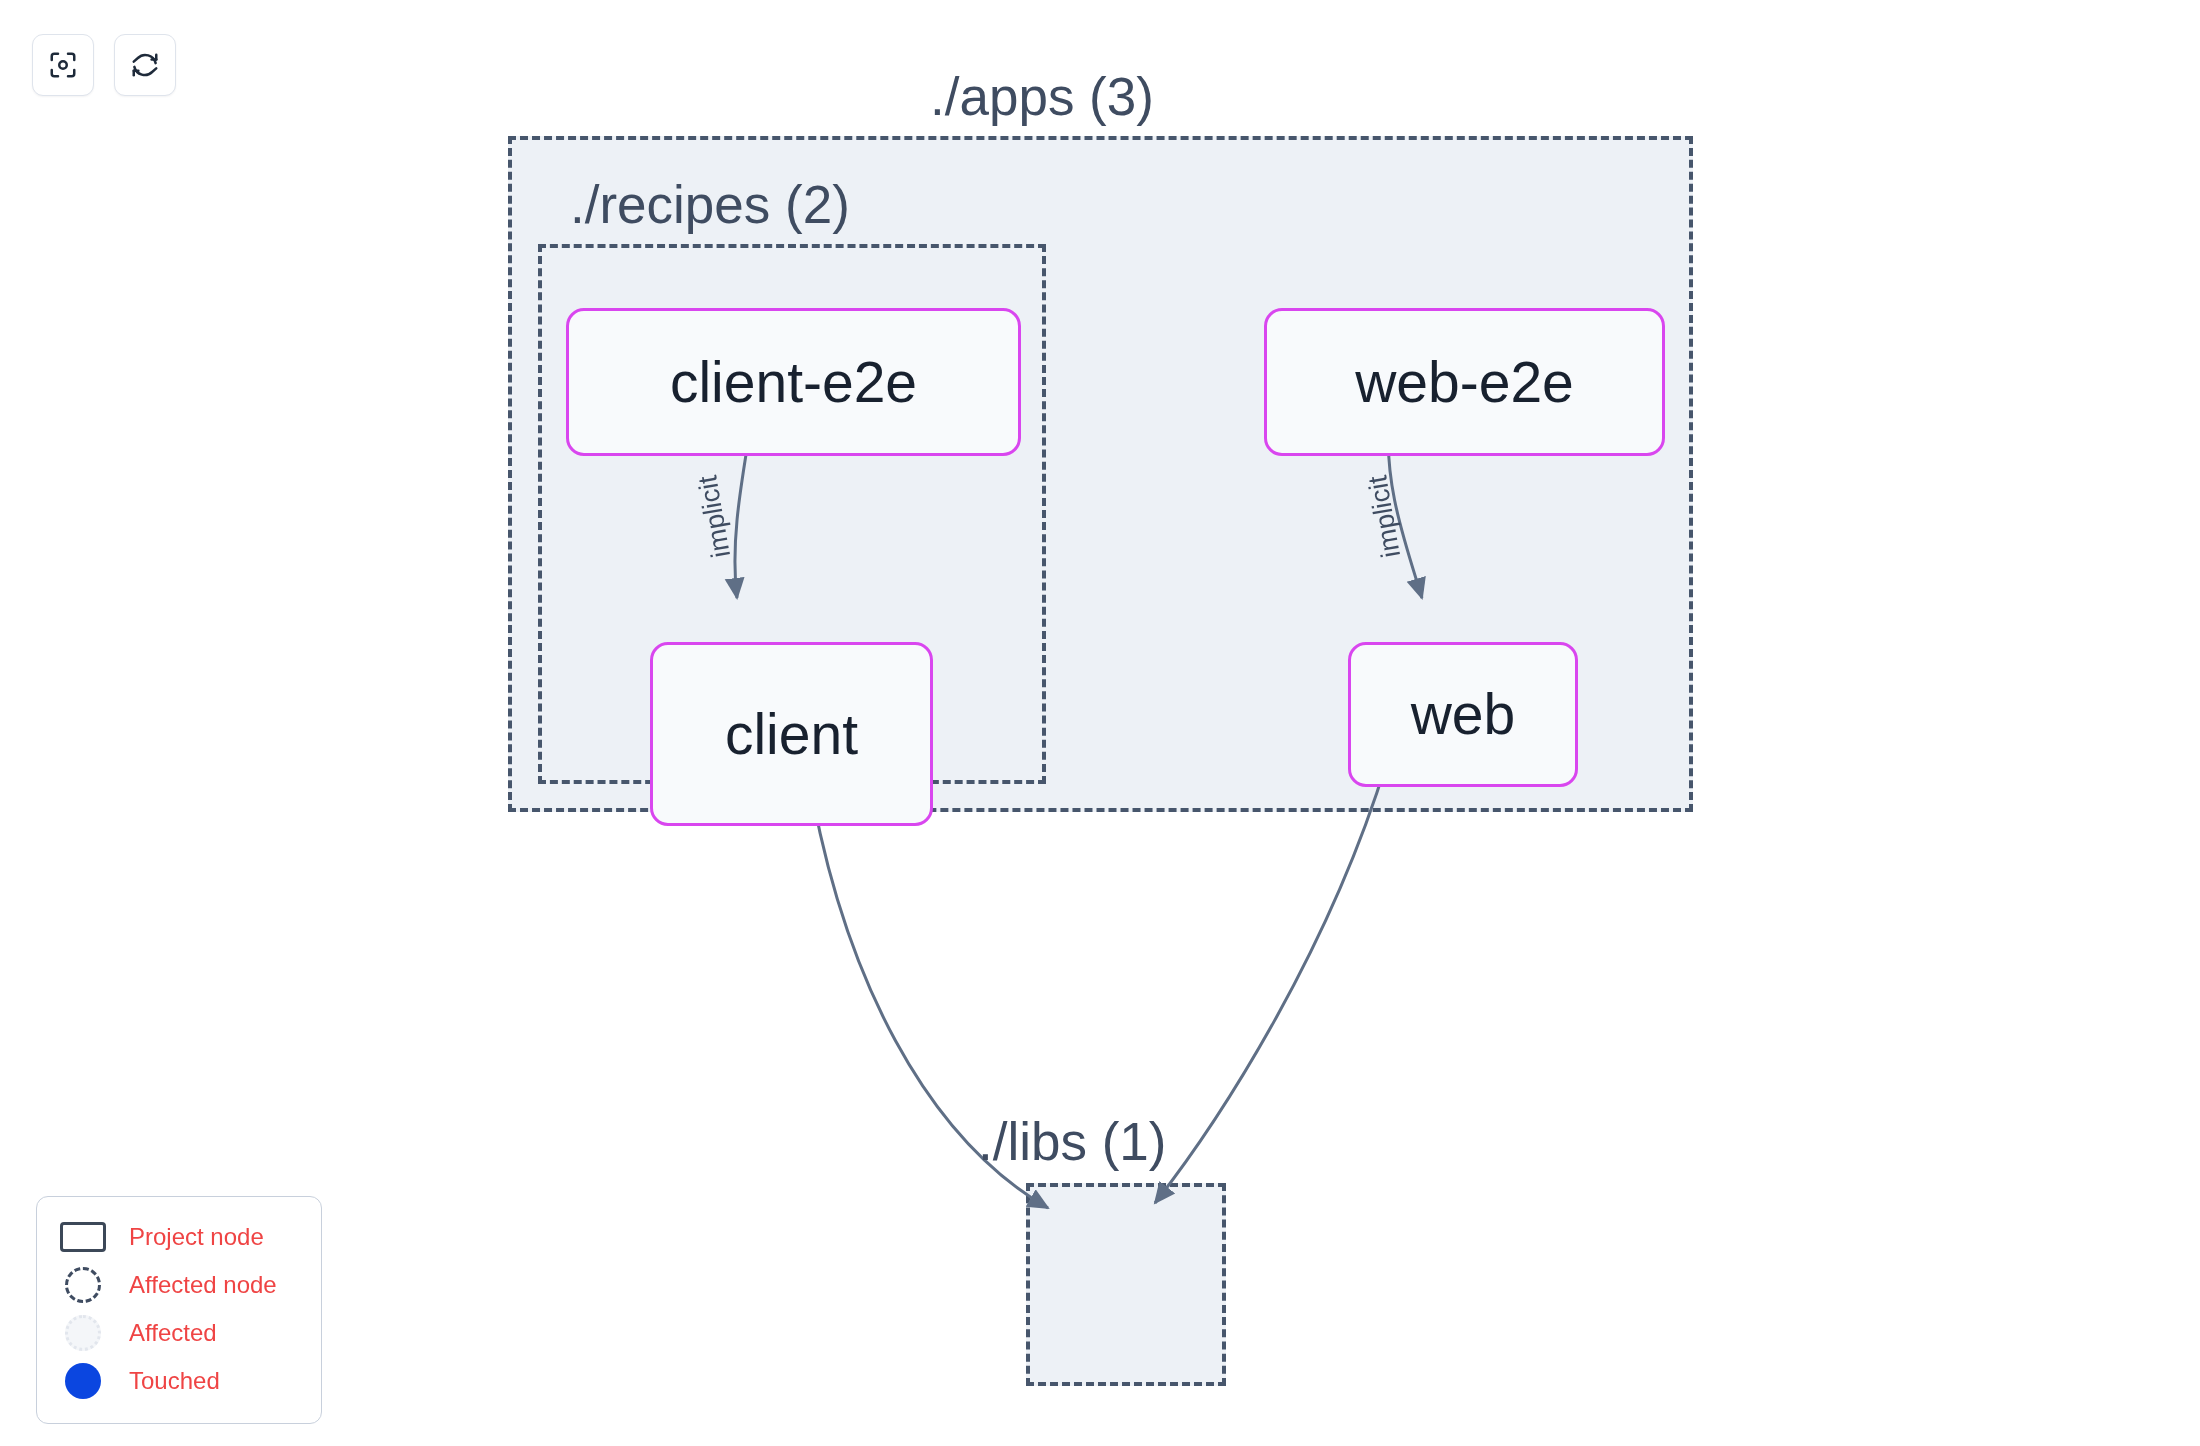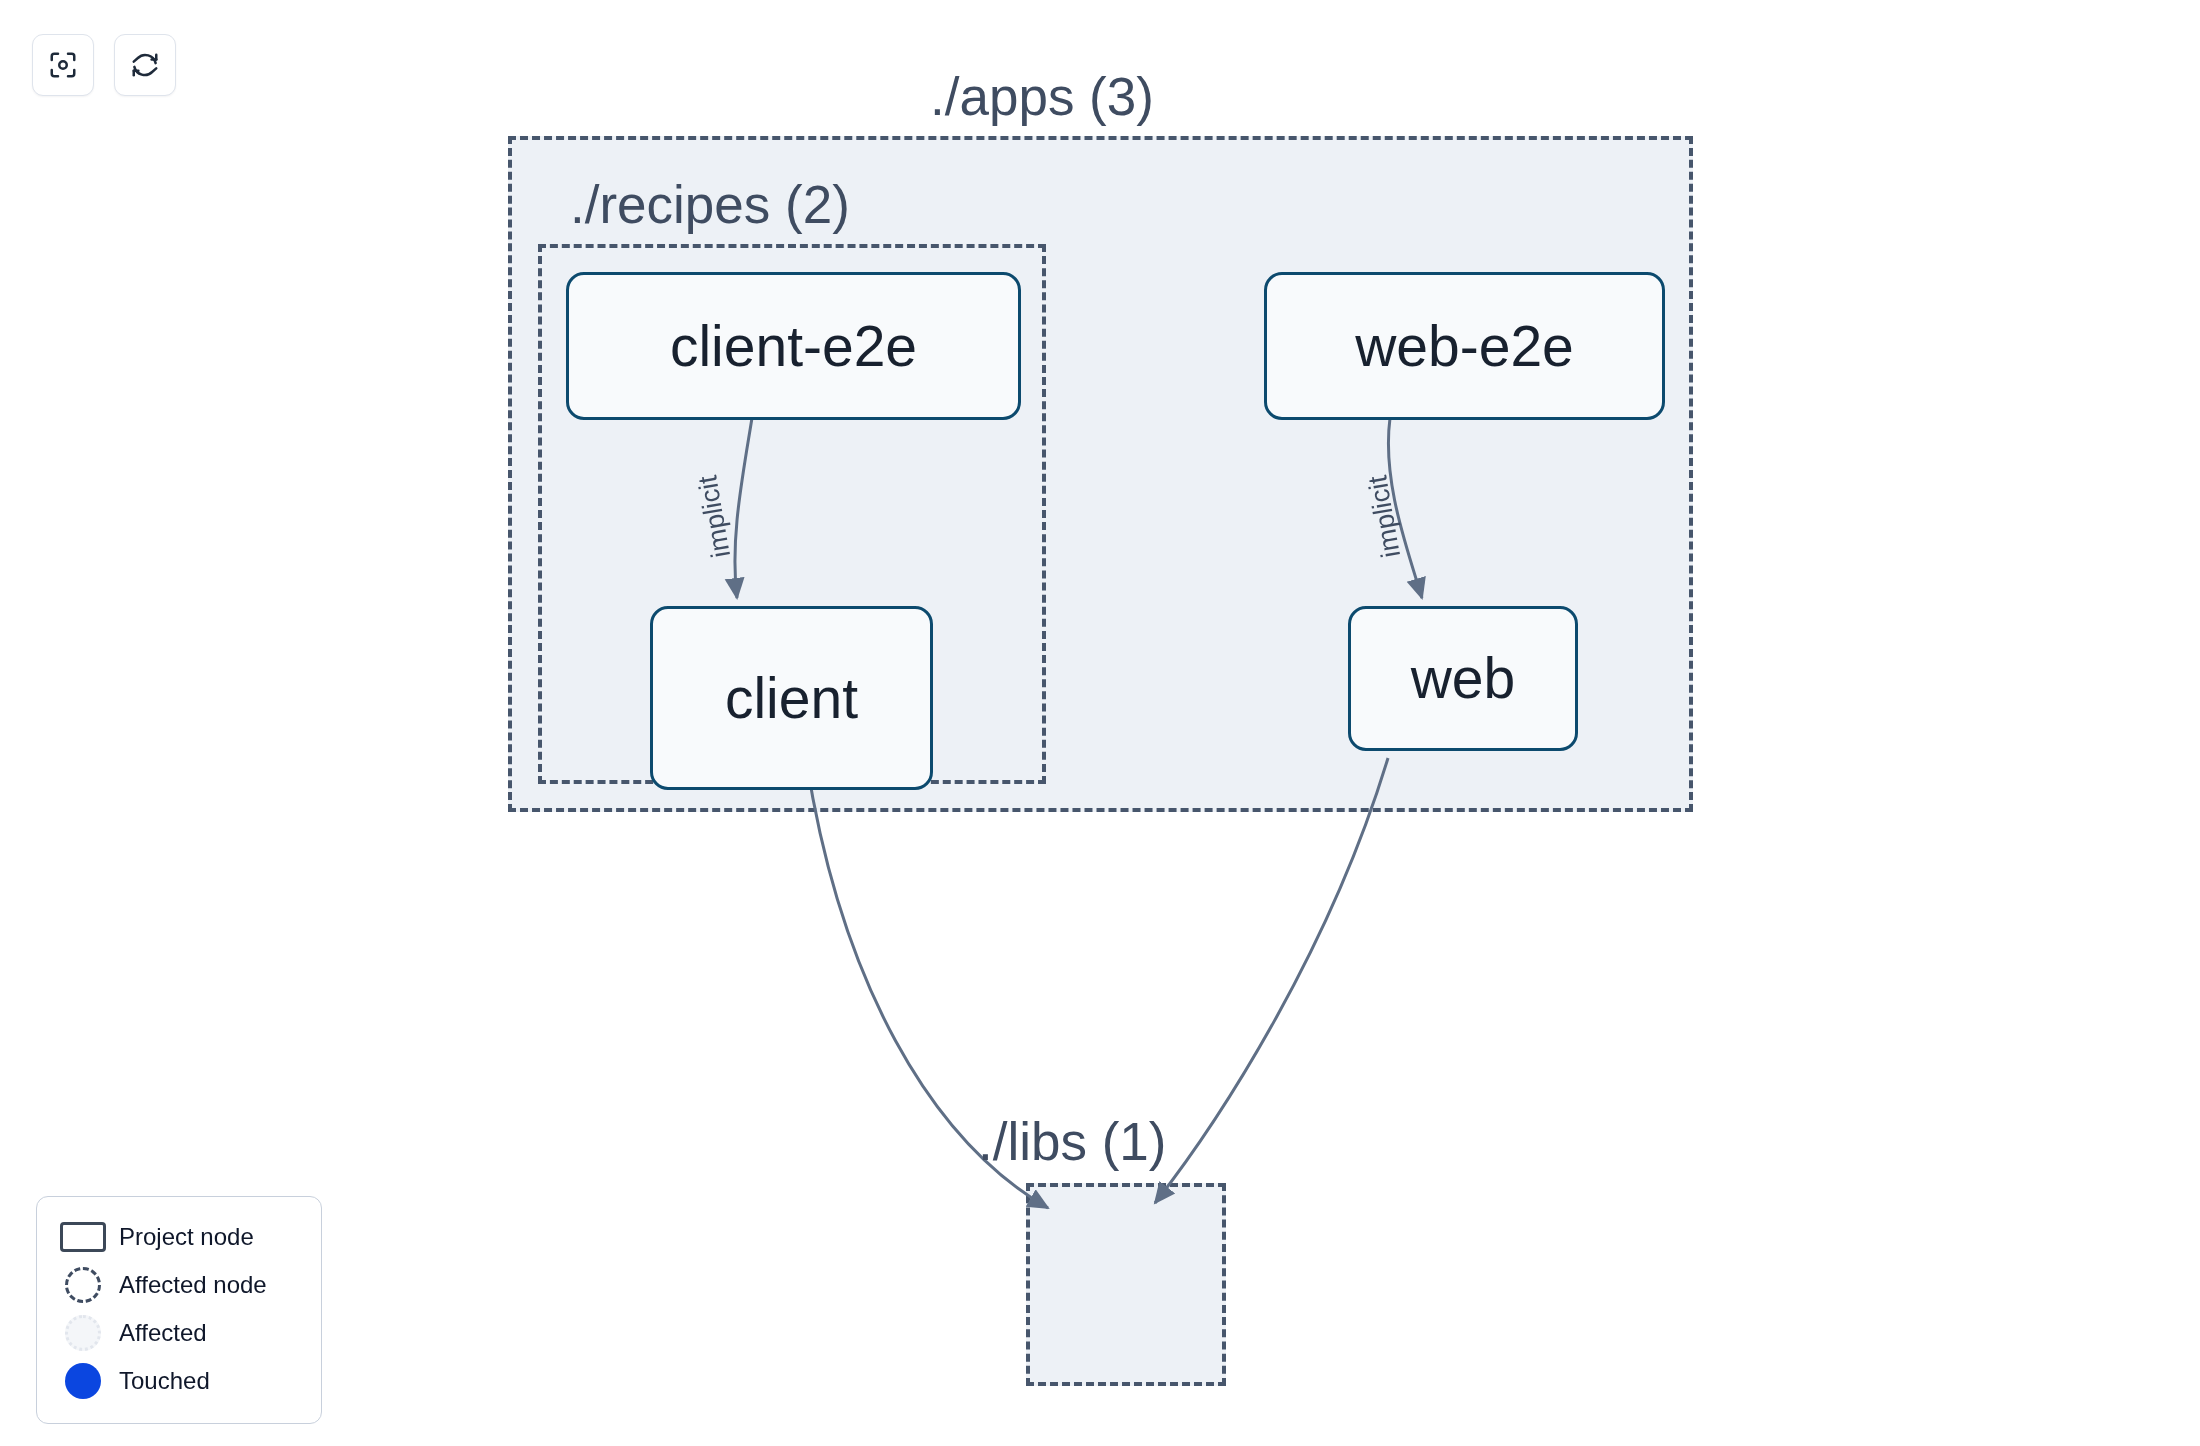--- a/index.html
+++ b/index.html
@@ -70,32 +70,33 @@
     line-height: 1;
     white-space: nowrap;
     z-index: 30;
     font-family: "Liberation Sans", sans-serif;
   }
 
   
   .node {
     position: absolute;
     box-sizing: border-box;
-    border: 3px solid #0c4a6e;
+    border: 3px solid #d946ef;
     border-radius: 18px;
     background: #f8fafc;
     display: flex;
     align-items: center;
     justify-content: center;
     color: #18212f;
     font-size: 57px;
     line-height: 1;
     z-index: 25;
     cursor: pointer;
     white-space: nowrap;
+    margin-top: 36px;
   }
   .node.touched {
     background: #1a64ed;
     color: #ffffff;
     border-color: #3c4858;
     border-radius: 20px;
   }
 
   
   .legend {
@@ -116,24 +117,24 @@
     height: 48px;
   }
   .legend-swatch {
     width: 56px;
     flex: 0 0 56px;
     display: flex;
     align-items: center;
     justify-content: center;
   }
   .legend-label {
-    color: #0f172a;
+    color: #ef4444;
     font-size: 24px;
     line-height: 1;
-    margin-left: 8px;
+    margin-left: 18px;
     white-space: nowrap;
   }
   .sw-rect {
     width: 46px; height: 30px;
     border: 3px solid #3c4858;
     border-radius: 4px;
     background: #ffffff;
     box-sizing: border-box;
   }
   .sw-dashed-circle {

